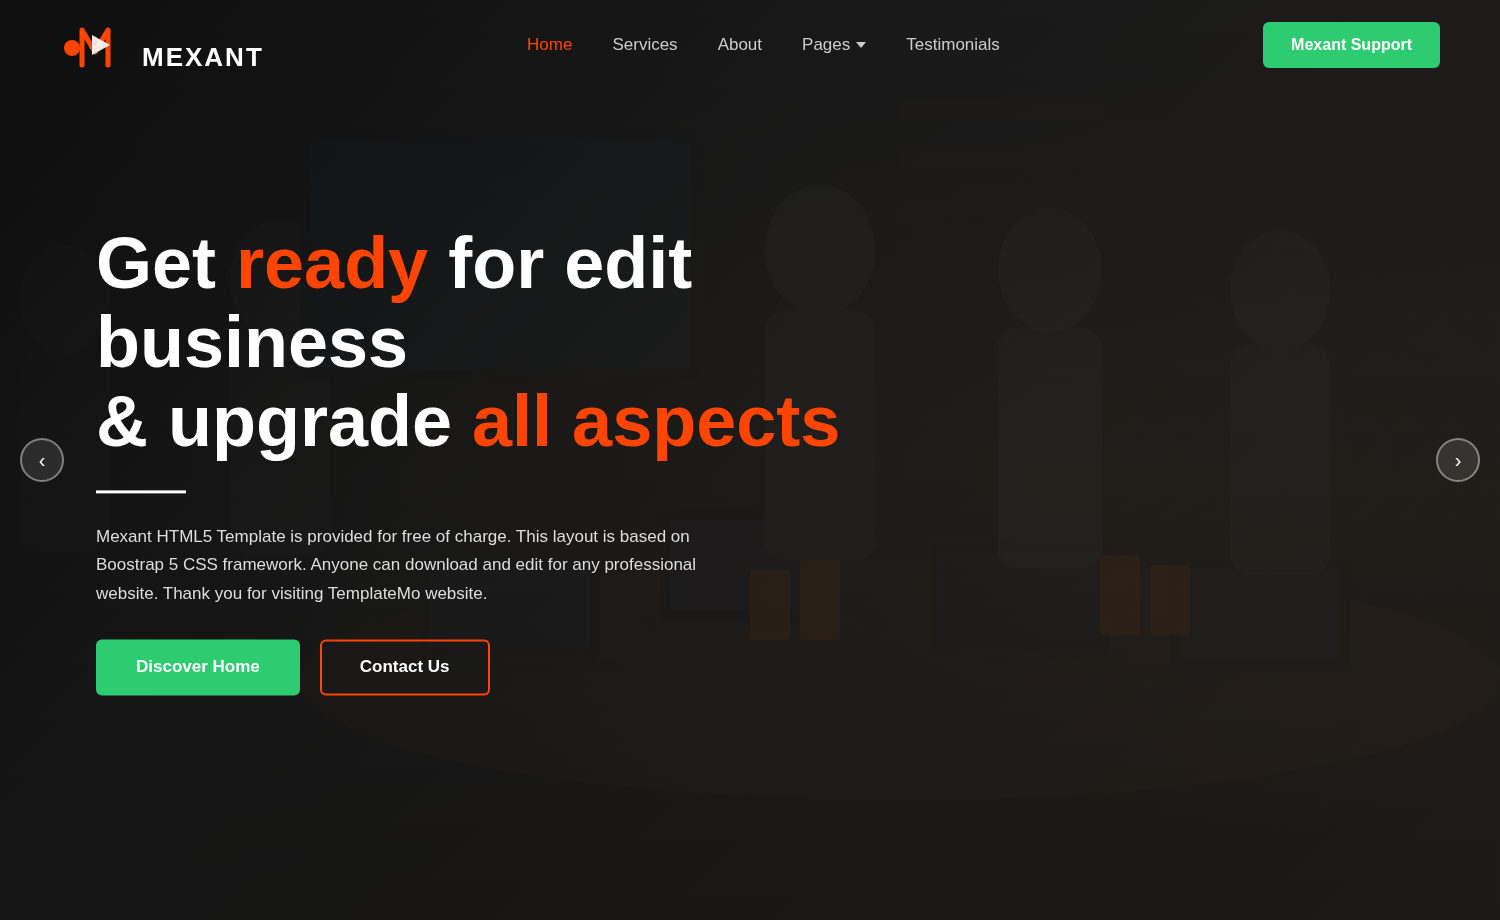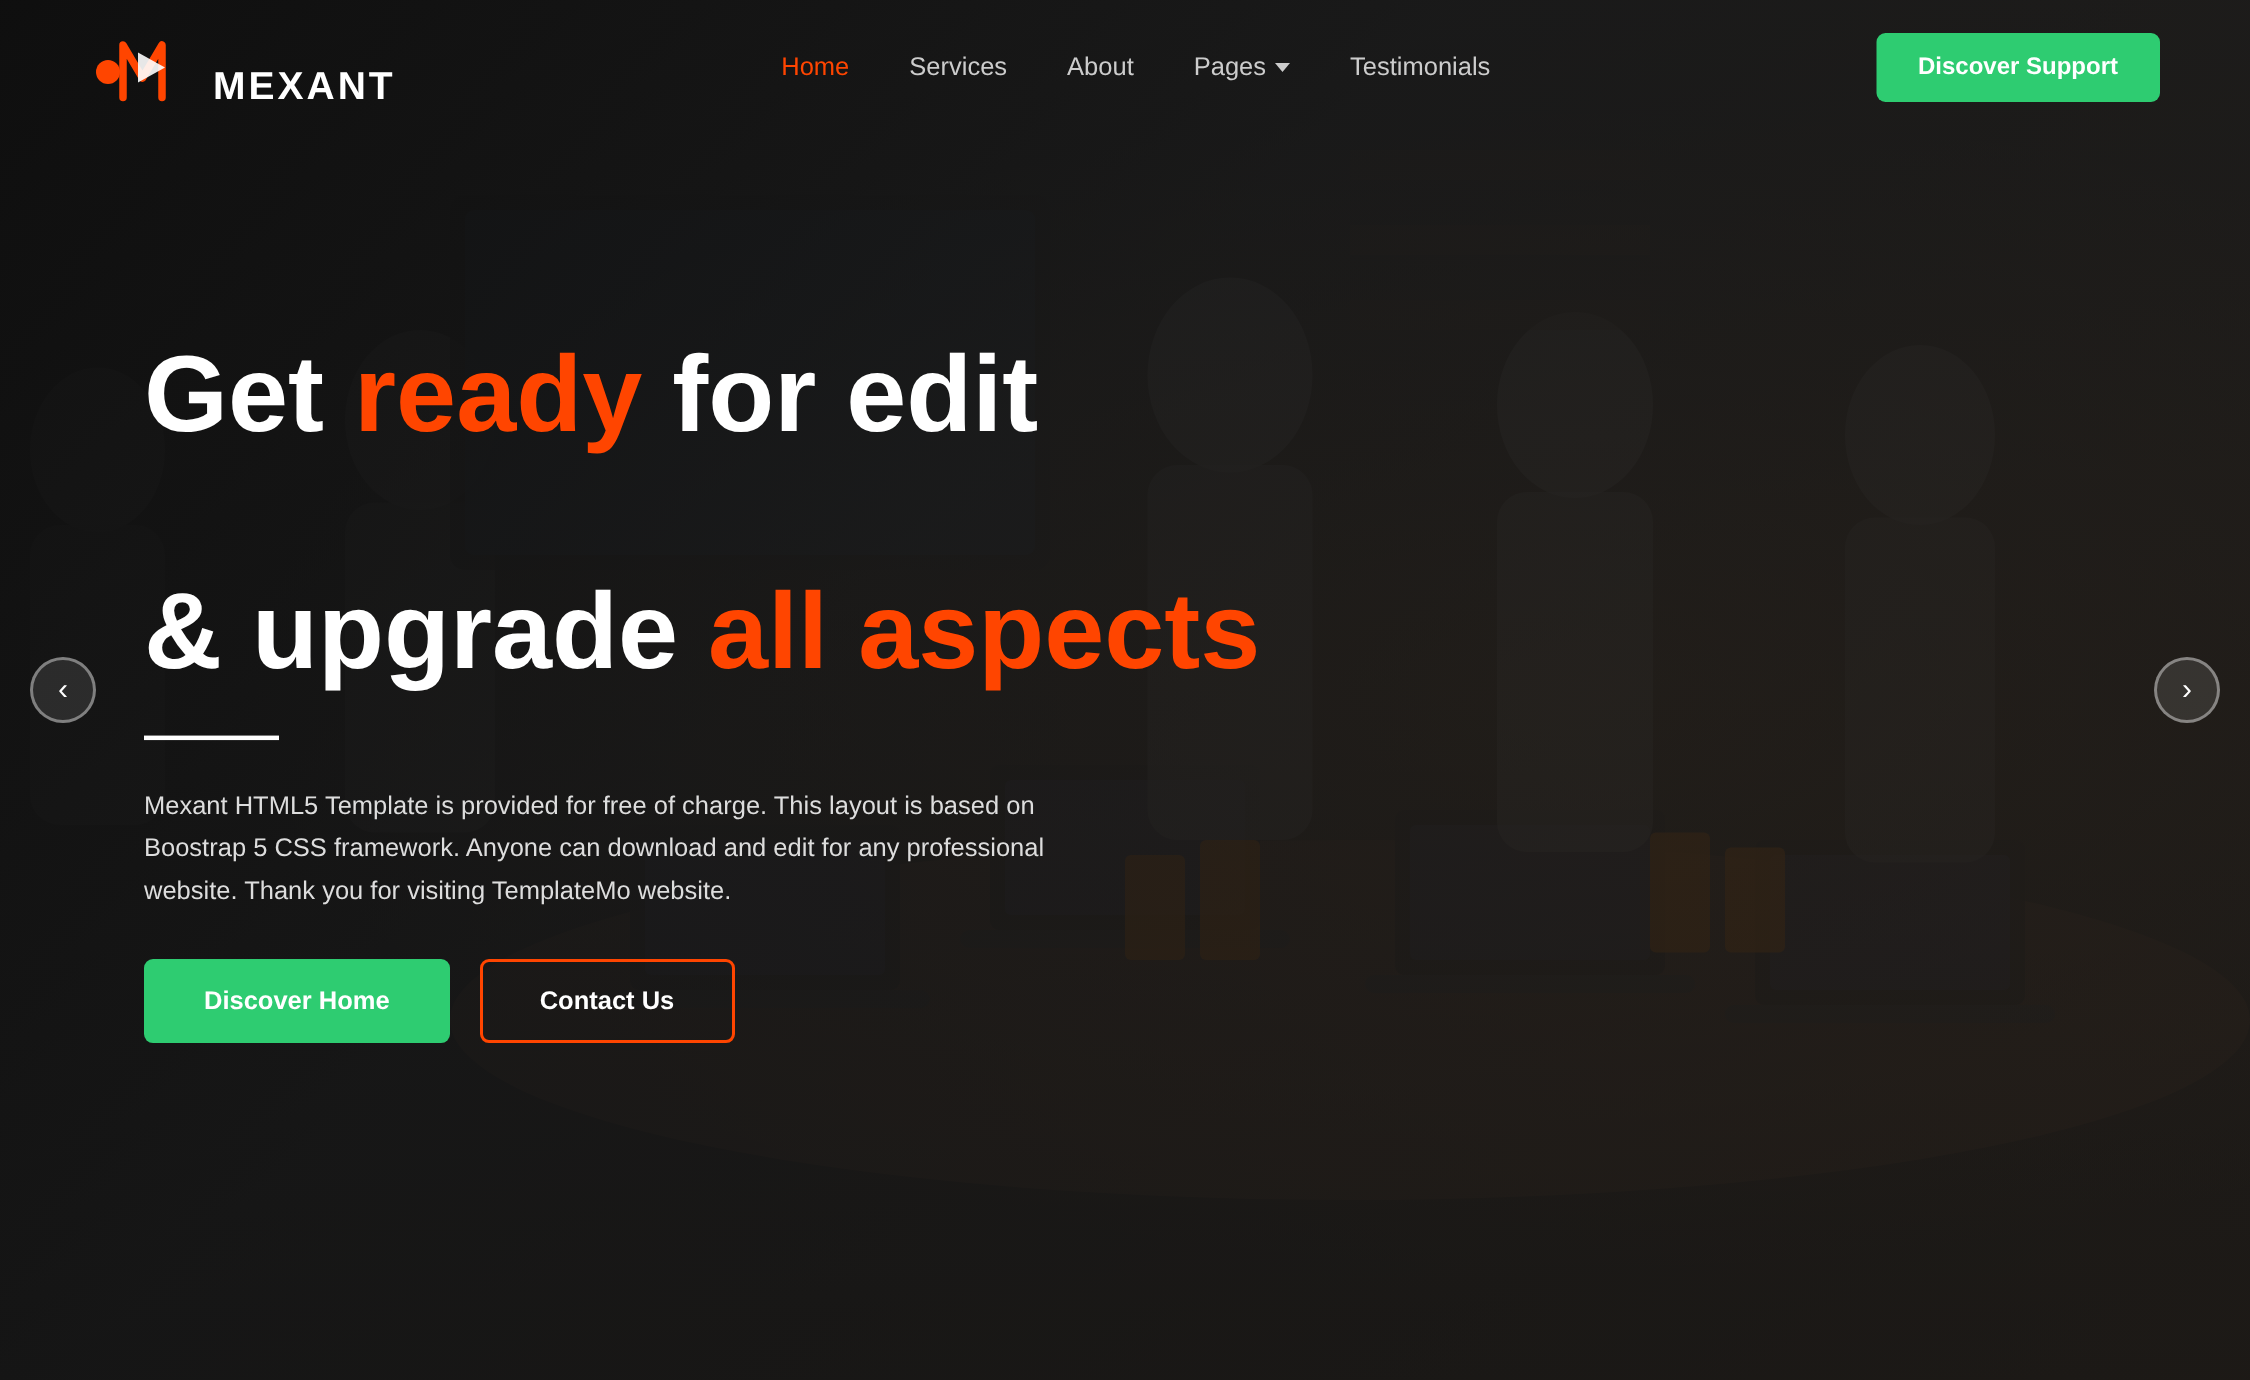--- a/index.html
+++ b/index.html
@@ -303,29 +303,30 @@
         <a href="#" class="pages-link">
           <span>Pages</span>
           <span class="chevron-down"></span>
         </a>
       </li>
       <li>
         <a href="#">Testimonials</a>
       </li>
     </ul>
 
-    <button class="contact-btn">Discover Support</button>
+    <button class="contact-btn">Mexant Support</button>
   </nav>
 
   <div class="hero-content">
     <h1 class="hero-headline">
       <span>
         <span>Get </span><span class="highlight">ready</span><span> for edit</span>
       </span>
       <br>
+      <span>business</span>
       <br>
       <span>
         <span>&amp; upgrade </span><span class="highlight">all aspects</span>
       </span>
     </h1>
 
     <div class="hero-divider"></div>
 
     <p class="hero-description">Mexant HTML5 Template is provided for free of charge. This layout is based on Boostrap 5 CSS framework. Anyone can download and edit for any professional website. Thank you for visiting TemplateMo website.</p>
 

